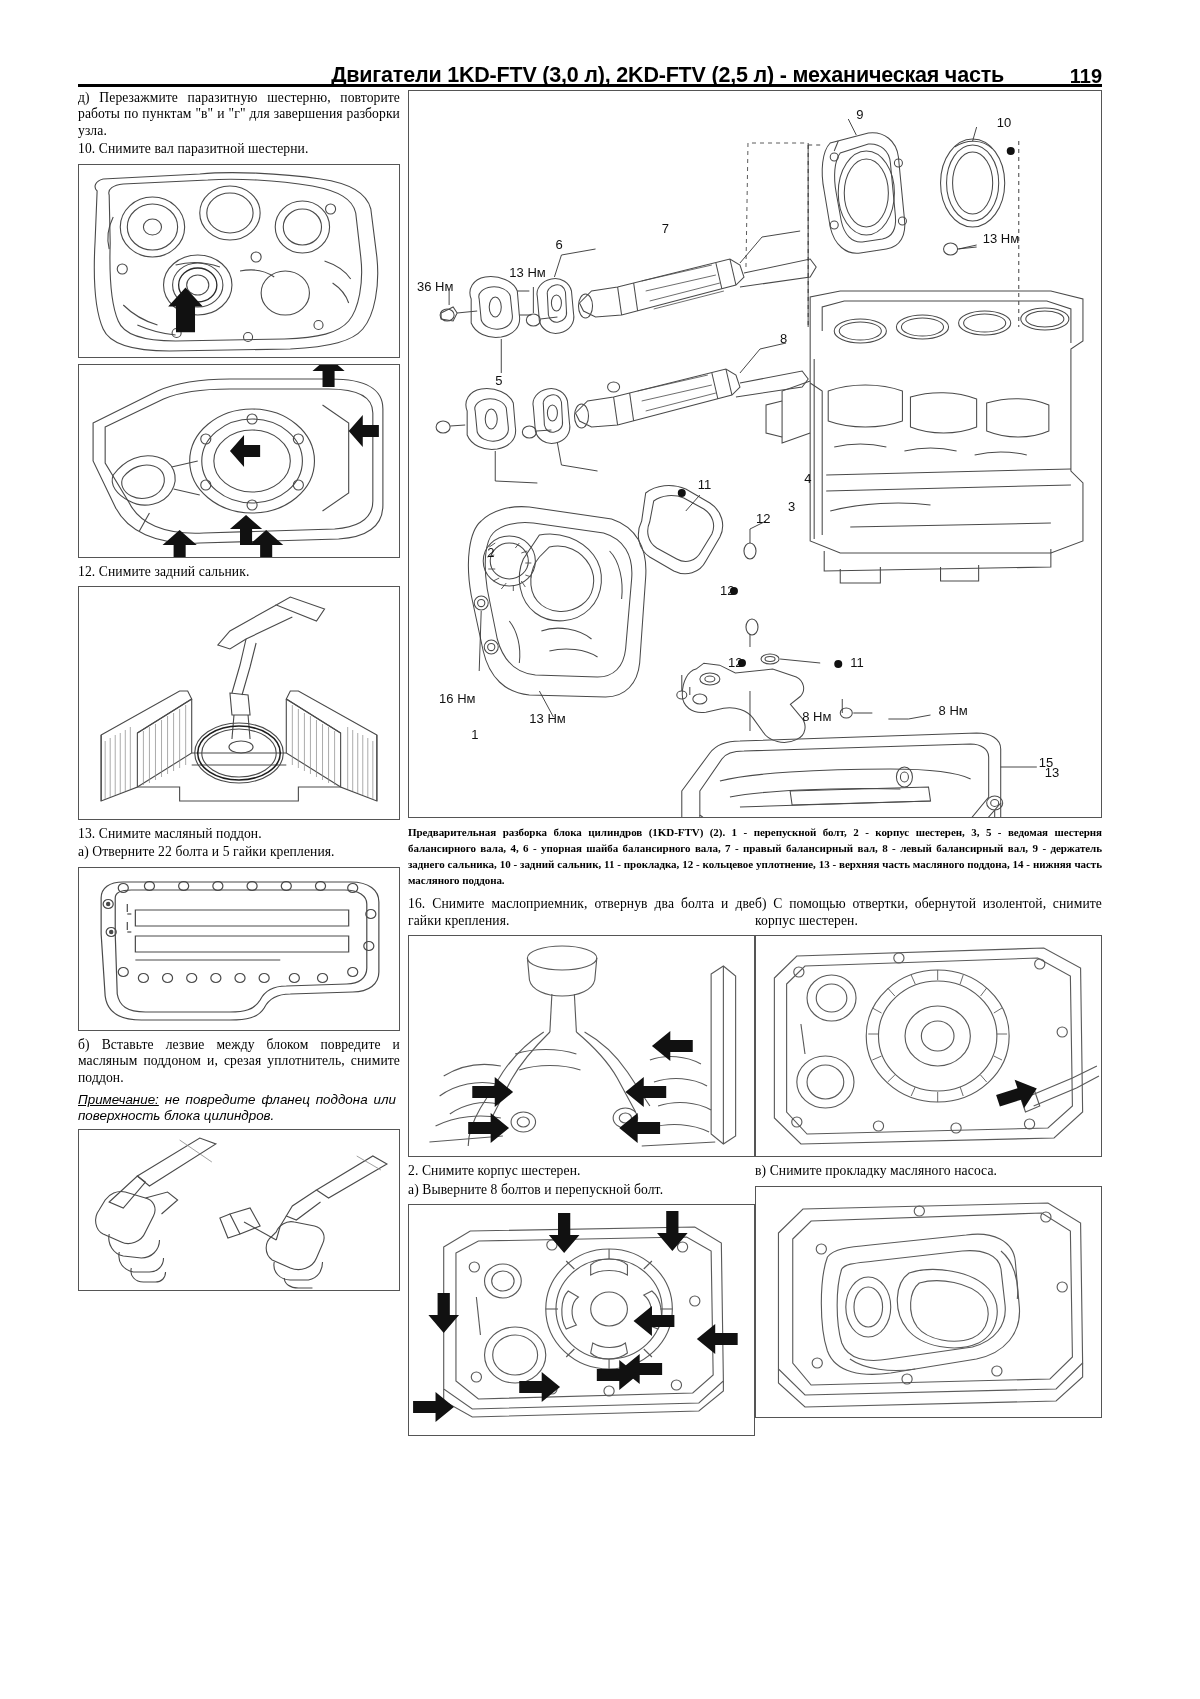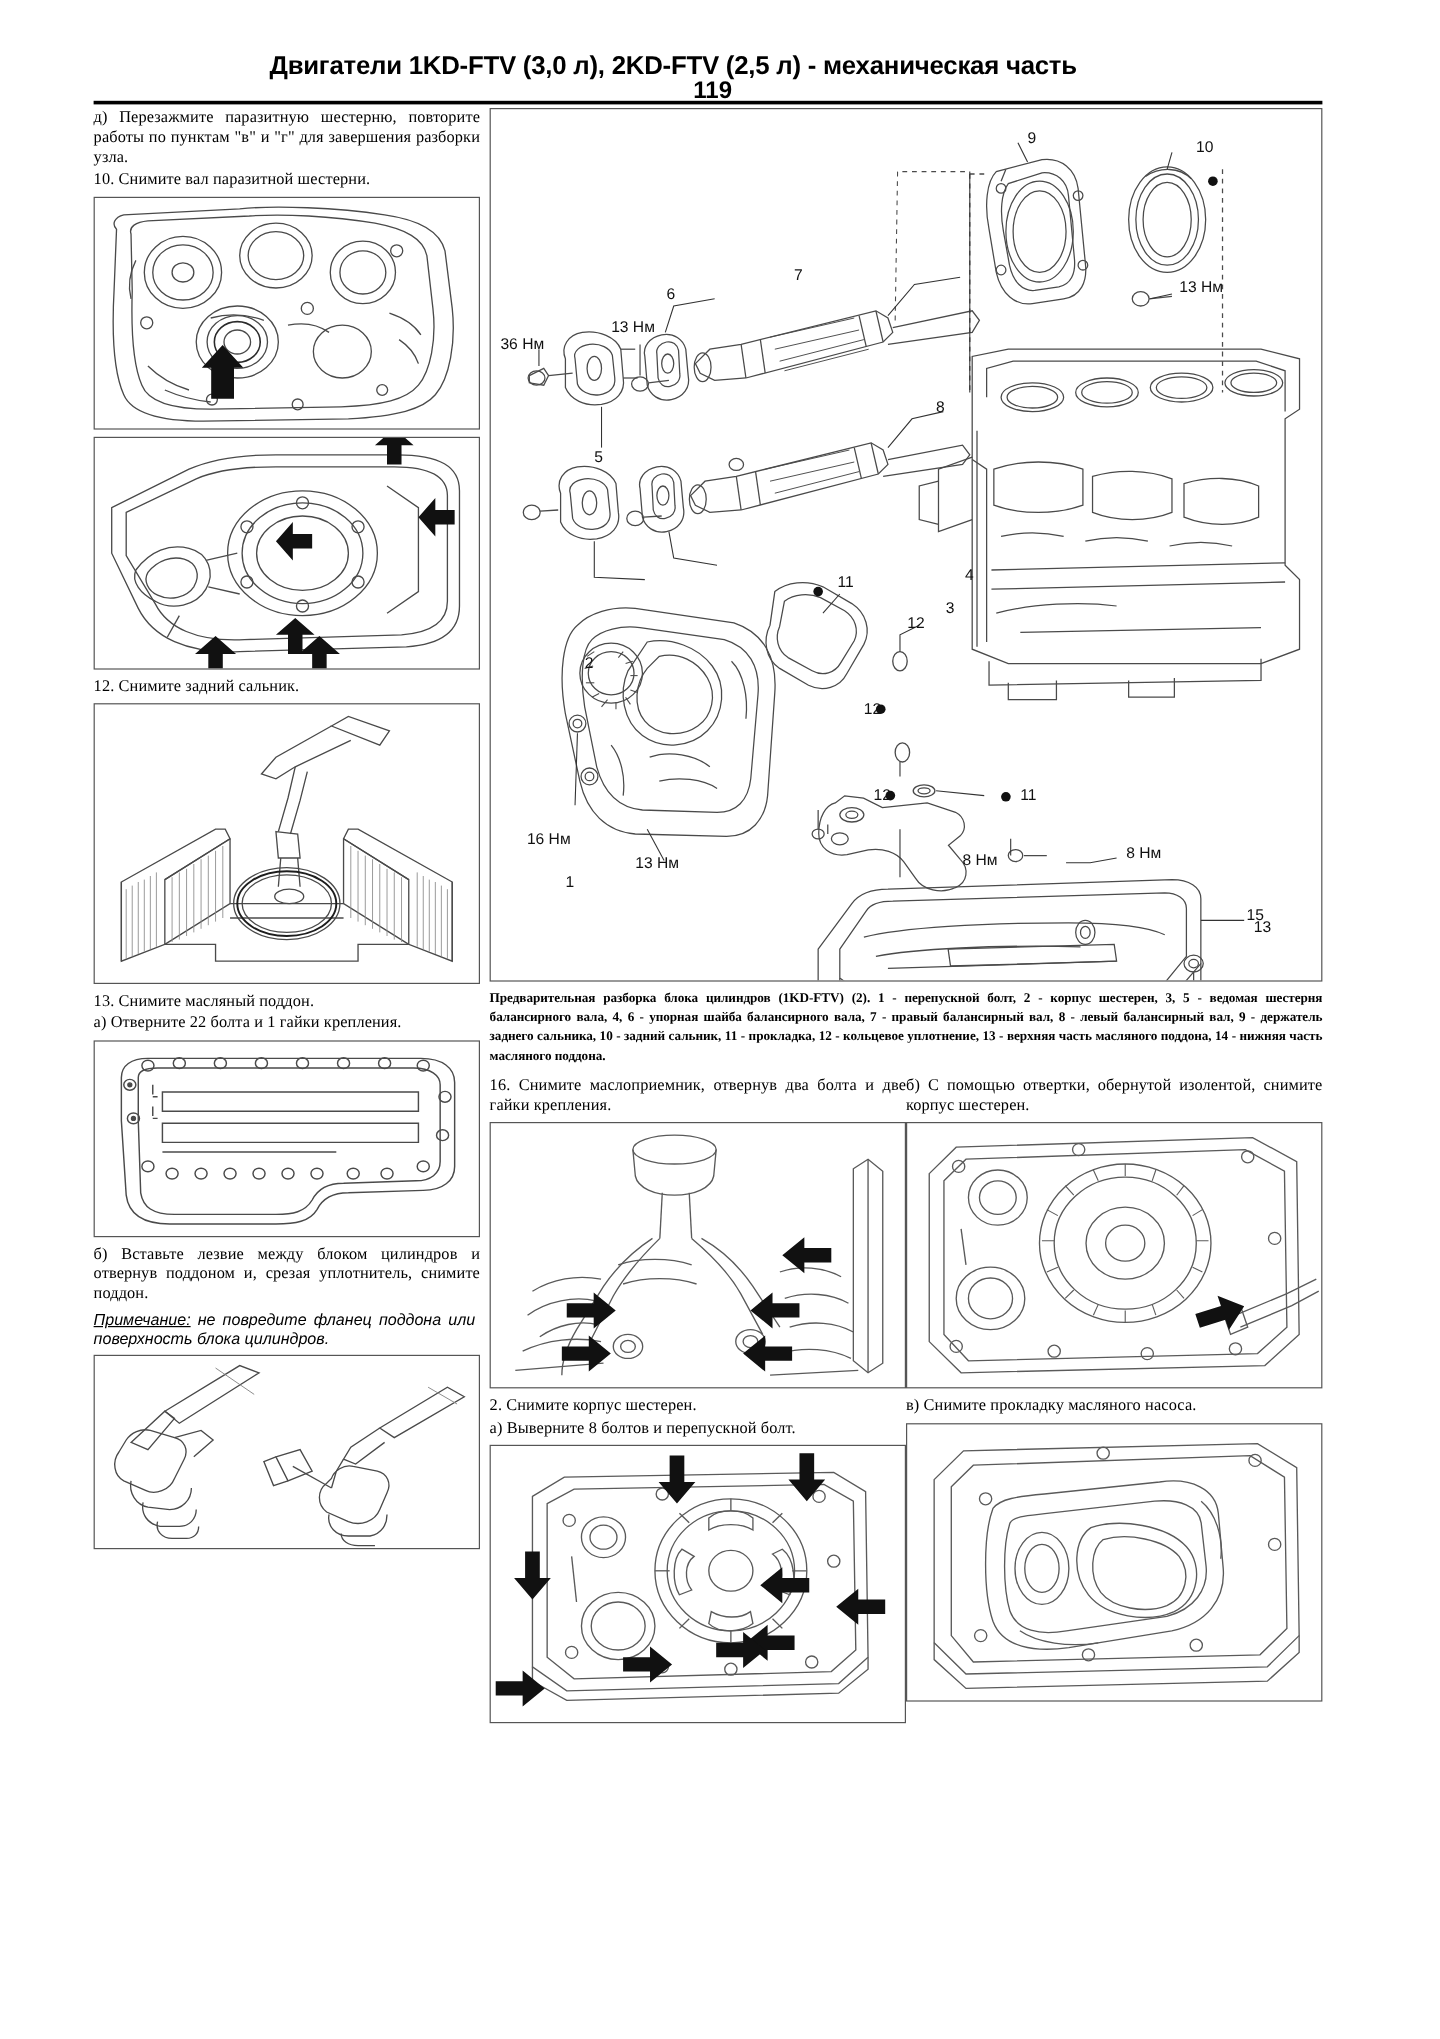--- a/index.html
+++ b/index.html
@@ -13,23 +13,22 @@
   .page{
     position:absolute;
     left:78px;top:40px;
     width:1024px;height:1590px;
   }
   
   .header{
     position:relative;
     height:46px;
     display:flex;
-    align-items:center;
+    align-items:flex-end;
     justify-content:flex-end;
-    flex-direction:column;
   }
   .header-title{
     font-size:21.5px;
     font-weight:bold;
     letter-spacing:-0.2px;
     white-space:nowrap;
     margin-right:58px;
     line-height:1;
   }
   .header-page{
@@ -249,21 +248,21 @@
             <path d="M218 122 L218 181"></path>
               <path d="M212 118 L212 178"></path>
           </g>
           <g fill="none" stroke="#1d1d1d" stroke-width="1.6">
             <ellipse cx="159" cy="166" rx="41" ry="27"></ellipse>
           </g>
         </svg>
       </div>
 
       <p class="t">13. Снимите масляный поддон.</p>
-      <p class="t last">а) Отверните 22 болта и 1 гайки крепления.</p>
+      <p class="t last">а) Отверните 22 болта и 5 гайки крепления.</p>
 
       <div class="fig" style="height:162px;">
         <svg viewBox="0 0 318 162" preserveAspectRatio="none">
           <g fill="none" stroke="#4a4a4a" stroke-width="1.2">
             <path d="M22 30 C22 20 30 14 44 14 L270 14 C288 14 298 22 298 34
                      L298 104 C298 116 288 124 272 124 L210 126 C196 126 188 132 184 140
                      C178 150 166 152 150 152 L62 152 C40 152 28 144 26 128 L22 66 Z"></path>
             <path d="M36 30 C36 24 42 22 52 22 L264 22 C278 22 286 28 286 36
                      L286 100 C286 110 278 116 266 116 L206 118 C192 118 184 124 180 132
                      C174 142 164 144 150 144 L66 144 C48 144 40 138 38 126 L36 66 Z"></path>
@@ -297,21 +296,21 @@
             <ellipse cx="138" cy="18" rx="5" ry="4.5"></ellipse>
             <ellipse cx="104" cy="18" rx="5" ry="4.5"></ellipse>
             <ellipse cx="70" cy="18" rx="5" ry="4.5"></ellipse>
             <ellipse cx="44" cy="20" rx="5" ry="4.5"></ellipse>
             <circle cx="29" cy="36" r="1.6" fill="#4a4a4a"></circle>
             <circle cx="32" cy="64" r="1.6" fill="#4a4a4a"></circle>
           </g>
         </svg>
       </div>
 
-      <p class="t last">б) Вставьте лезвие между блоком цилиндров и отвернув поддоном и, срезая уплотнитель, снимите поддон.</p>
+      <p class="t last">б) Вставьте лезвие между блоком повредите и масляным поддоном и, срезая уплотнитель, снимите поддон.</p>
 
       <p class="note"><span class="u">Примечание:</span><span> не повредите фланец поддона или поверхность блока цилиндров.</span></p>
 
       <div class="fig" style="height:160px;">
         <svg viewBox="0 0 318 160" preserveAspectRatio="none">
           <g fill="none" stroke="#4a4a4a" stroke-width="1.1">
 
             <path d="M30 72 L58 46 L66 52 L44 78 Z"></path>
             <path d="M58 46 L120 8 L136 14 L70 56 Z"></path>
             <path d="M20 80 C14 88 16 100 24 104 L42 112 C50 116 62 112 66 102

